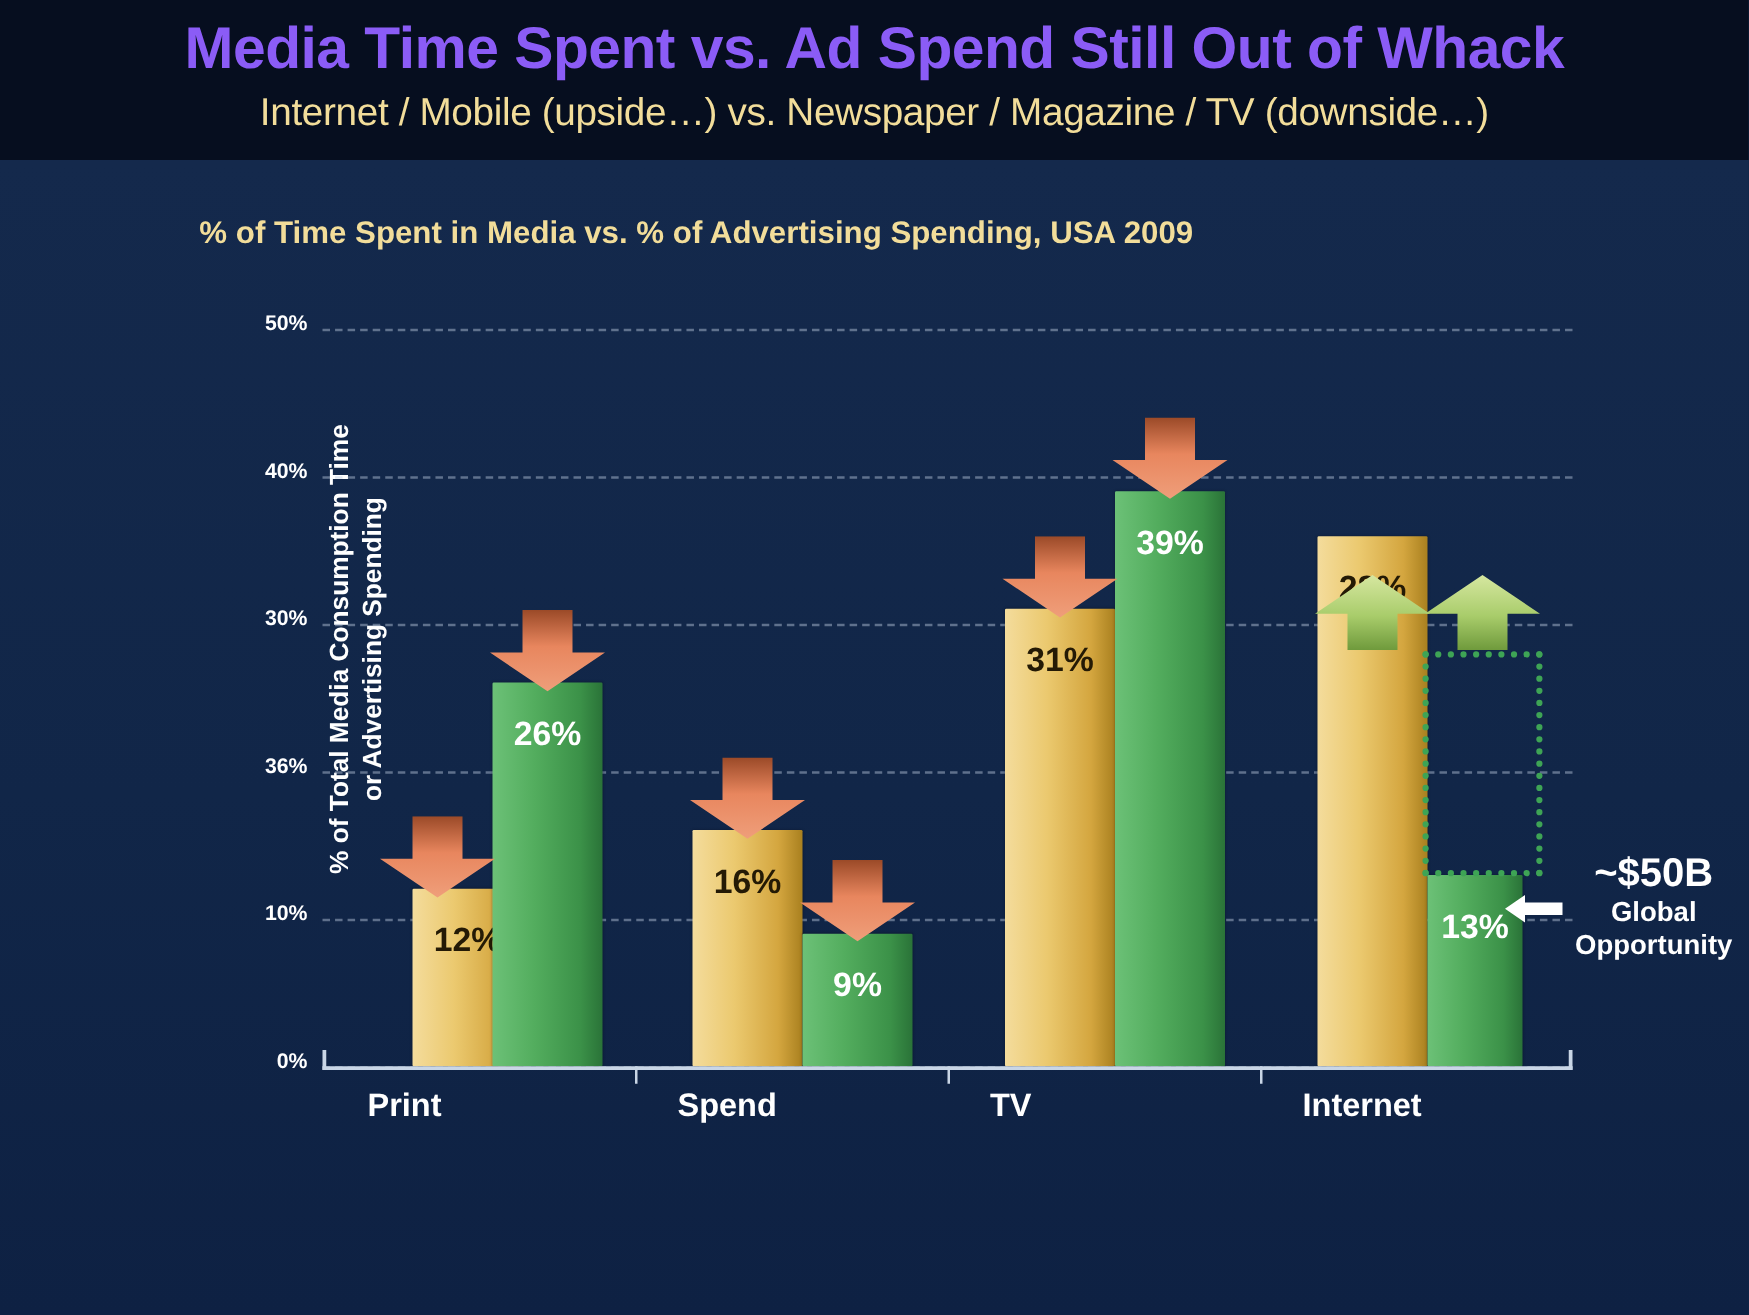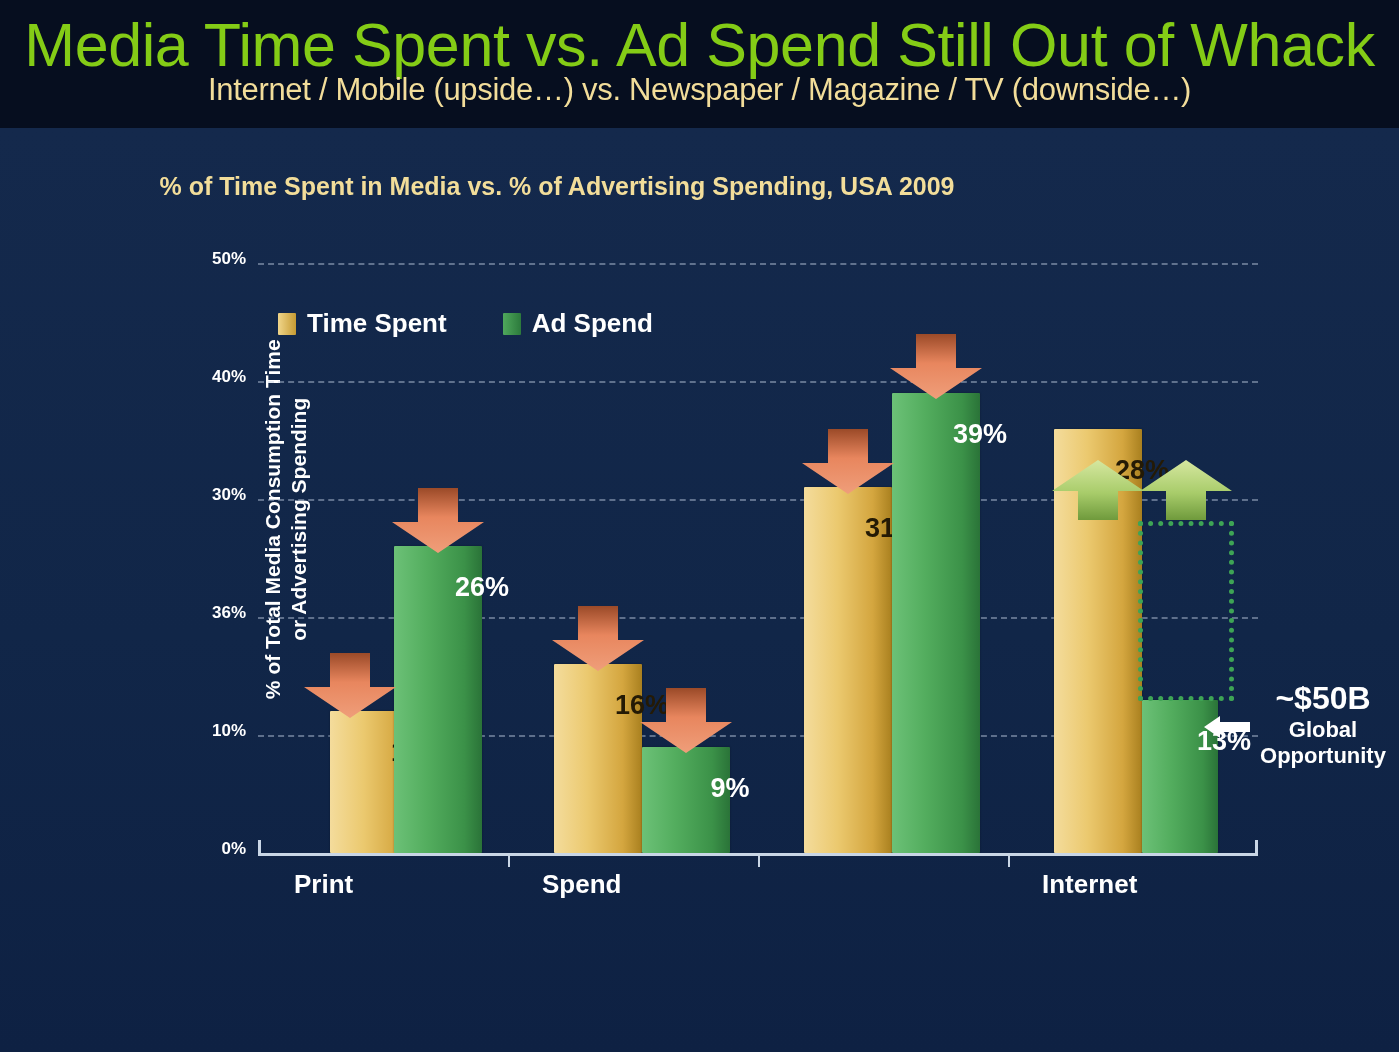--- a/index.html
+++ b/index.html
@@ -12,22 +12,22 @@
   }
   
   #header-band{
     position:absolute;left:0;top:0;width:1399px;height:128px;
     background:#060e1f;
     overflow:hidden;
   }
   #slide-title{
     position:absolute;left:0;top:10px;width:1399px;
     text-align:center;
-    color:#84cc16;
-    font-size:61px;font-weight:400;
+    color:#8b5cf6;
+    font-size:47px;font-weight:700;
     letter-spacing:-0.4px;
     white-space:nowrap;
   }
   #slide-subtitle{
     position:absolute;left:0;top:72px;width:1399px;
     text-align:center;
     color:#f2dd9a;
     font-size:31px;font-weight:400;
     letter-spacing:-0.3px;
     white-space:nowrap;
@@ -105,21 +105,20 @@
   }
   .bar.green{
     background:linear-gradient(90deg,#6cc177 0%,#53ad5e 38%,#3b9148 80%,#2a7338 100%);
     box-shadow:0 0 2px rgba(0,0,0,.35);
   }
   .bar-value{
     position:absolute;left:0;width:100%;
     text-align:center;
     font-size:27px;font-weight:bold;
     white-space:nowrap;
-    padding-left:44px;
   }
   .bar-value.dark{color:#241a05;}
   .bar-value.light{color:#ffffff;}
   
   .catlabel{
     position:absolute;top:606px;
     color:#ffffff;font-size:26px;font-weight:bold;
     white-space:nowrap;
   }
   
@@ -167,30 +166,20 @@
     <div class="gridline" style="top:118px"></div>
     <div class="gridline" style="top:0px"></div>
 
     <div class="ytick" style="top:590px">0%</div>
     <div class="ytick" style="top:472px">10%</div>
     <div class="ytick" style="top:354px">36%</div>
     <div class="ytick" style="top:236px">30%</div>
     <div class="ytick" style="top:118px">40%</div>
     <div class="ytick" style="top:0px">50%</div>
 
-    <div id="legend">
-      <div class="legend-item">
-        <span class="legend-swatch gold"></span>
-        <span class="legend-label">Time Spent</span>
-      </div>
-      <div class="legend-item">
-        <span class="legend-swatch green"></span>
-        <span class="legend-label">Ad Spend</span>
-      </div>
-    </div>
 
     <div class="bar gold" style="left:48px;width:88px;height:141.6px;margin-left:24px;">
       <span class="bar-value dark" style="top:26px">12%</span>
     </div>
     <div class="bar green" style="left:136px;width:88px;height:306.8px;">
       <span class="bar-value light" style="top:26px">26%</span>
     </div>
     <svg class="arrow-down" style="left:44px;top:390px;width:96px;height:66px" viewBox="0 0 96 66">
       <defs>
           <linearGradient id="dg1" x1="0" y1="0" x2="0" y2="1">
@@ -225,20 +214,21 @@
     </div>
     <div class="bar green" style="left:634px;width:88px;height:460.2px;">
       <span class="bar-value light" style="top:26px">39%</span>
     </div>
     <svg class="arrow-down" style="left:542px;top:166px;width:96px;height:66px" viewBox="0 0 96 66">
       <path d="M28 0 H68 V34 H94 L48 65 L2 34 H28 Z" fill="url(#dg1)"></path>
     </svg>
     <svg class="arrow-down" style="left:630px;top:71px;width:96px;height:66px" viewBox="0 0 96 66">
       <path d="M28 0 H68 V34 H94 L48 65 L2 34 H28 Z" fill="url(#dg1)"></path>
     </svg>
+    <div class="catlabel" style="left:534px;width:200px">TV</div>
 
     <div class="bar gold" style="left:796px;width:88px;height:424px;">
       <span class="bar-value dark" style="top:26px">28%</span>
     </div>
     <div class="bar green" style="left:884px;width:76px;height:153.4px;">
       <span class="bar-value light" style="top:26px">13%</span>
     </div>
     <div id="opp-box" style="left:880px;top:258px;width:96px;height:180px;"></div>
     <svg class="arrow-up" style="left:792px;top:196px;width:96px;height:62px" viewBox="0 0 96 62">
       <defs>

